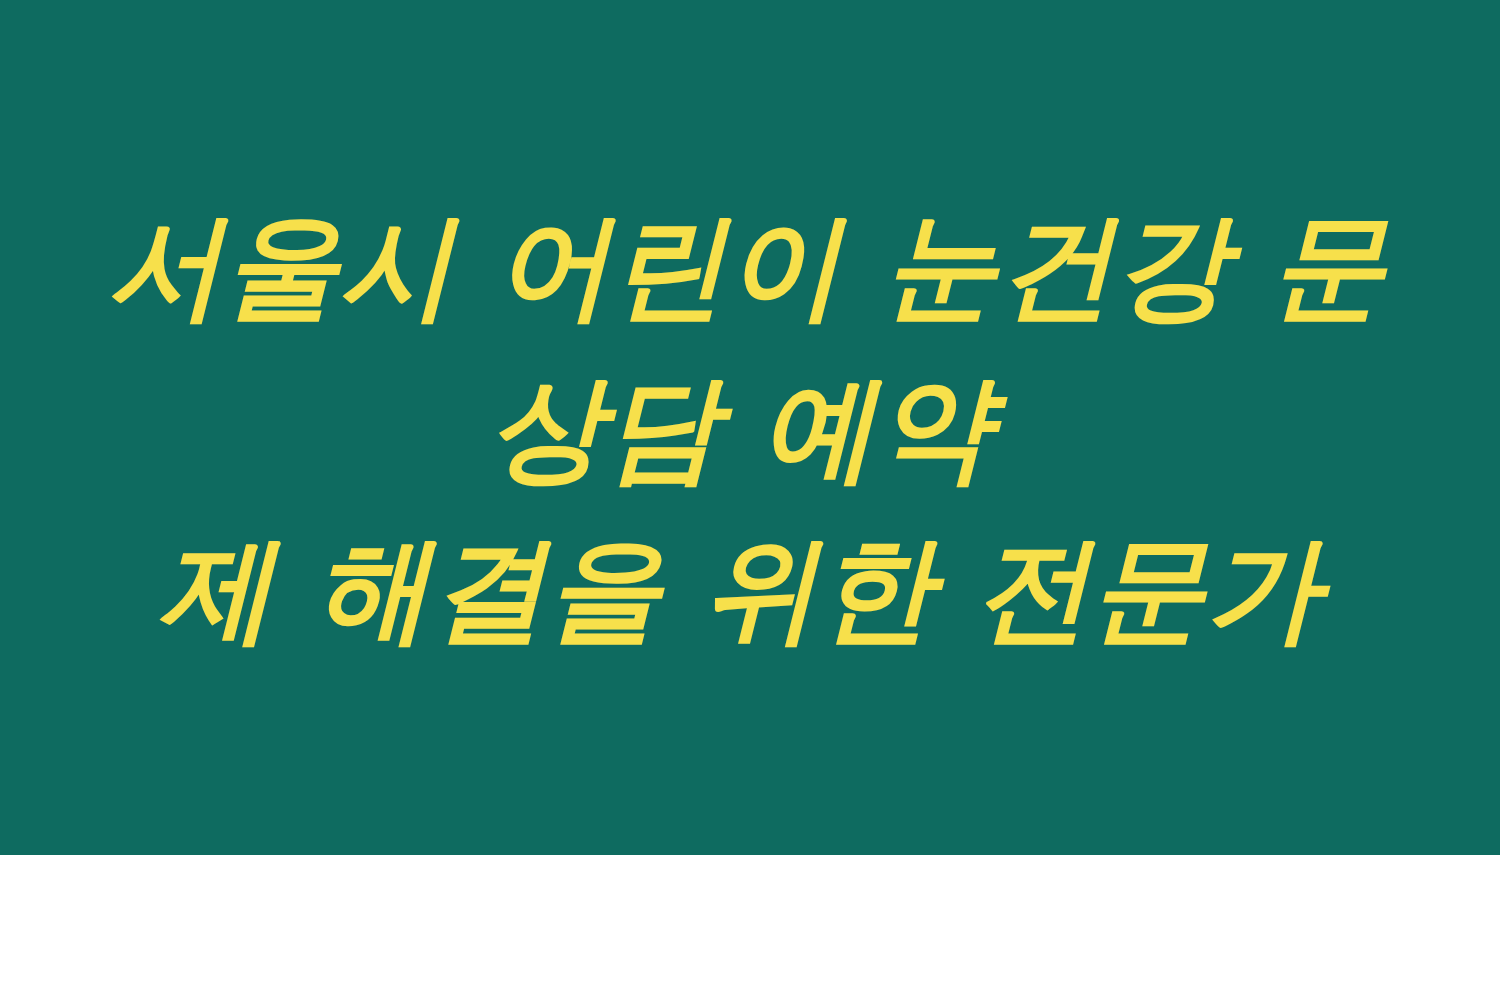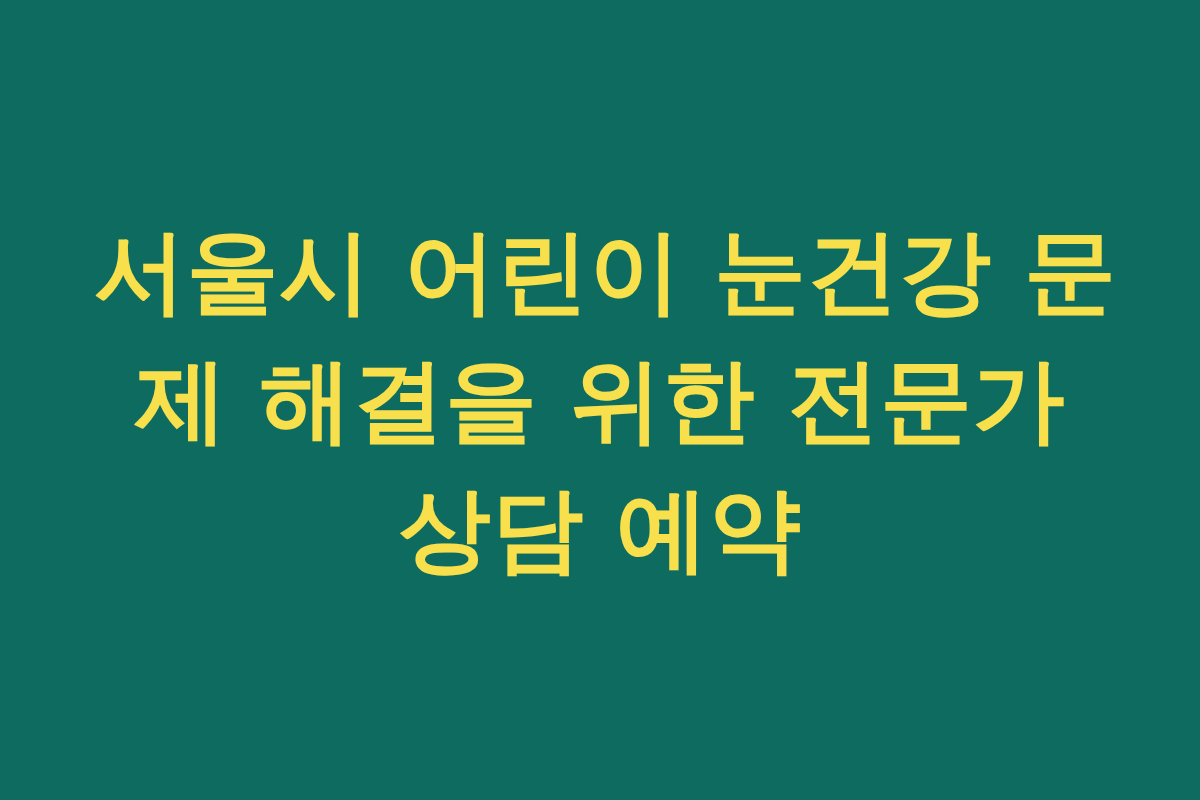--- a/index.html
+++ b/index.html
@@ -12,26 +12,27 @@
     width: 1200px;
     height: 800px;
     overflow: hidden;
     font-family: "DejaVu Sans", "Liberation Sans", sans-serif;
   }
 
   .banner {
     position: relative;
     box-sizing: border-box;
     width: 1200px;
-    height: 800px;
+    height: 684px;
     background: #0e6b60;
     display: flex;
     align-items: center;
-    justify-content: center;
+    justify-content: flex-start;
     padding: 0 86px;
+    font-style: italic;
   }
 
   .headline-block {
     width: 100%;
     max-width: 1012px;
     text-align: center;
   }
 
   .headline {
     margin: 0;
@@ -65,18 +66,18 @@
 </style>
 </head>
 <body>
 
 <div class="banner" style="background: rgb(14, 107, 96);">
 
   <div class="headline-block">
 
     <h1 class="headline" style="color: rgb(247, 224, 75);">
       <span class="line line-1">서울시 어린이 눈건강 문</span>
+      <span class="line line-3">상담 예약</span>
       <span class="line line-2">제 해결을 위한 전문가</span>
-      <span class="line line-3">상담 예약</span>
     </h1>
 
   </div>
 </div>
 
 </body></html>

